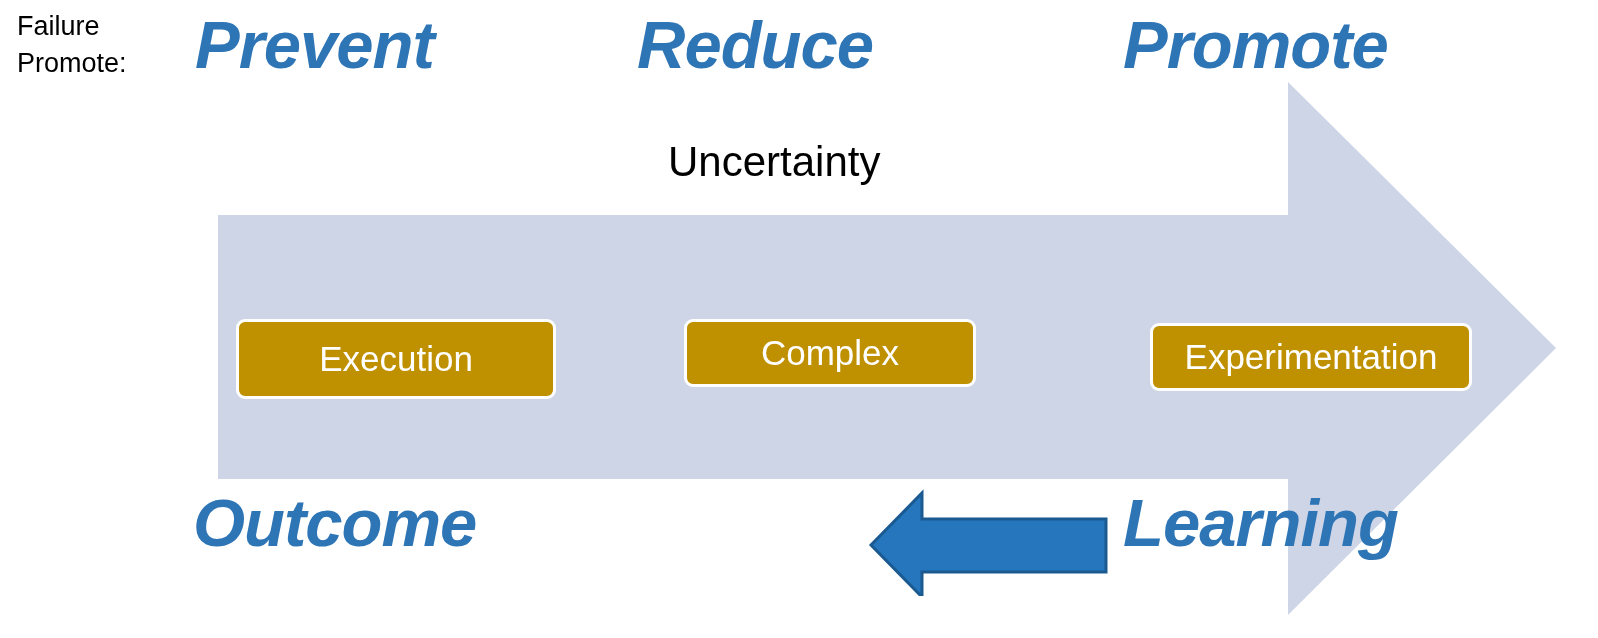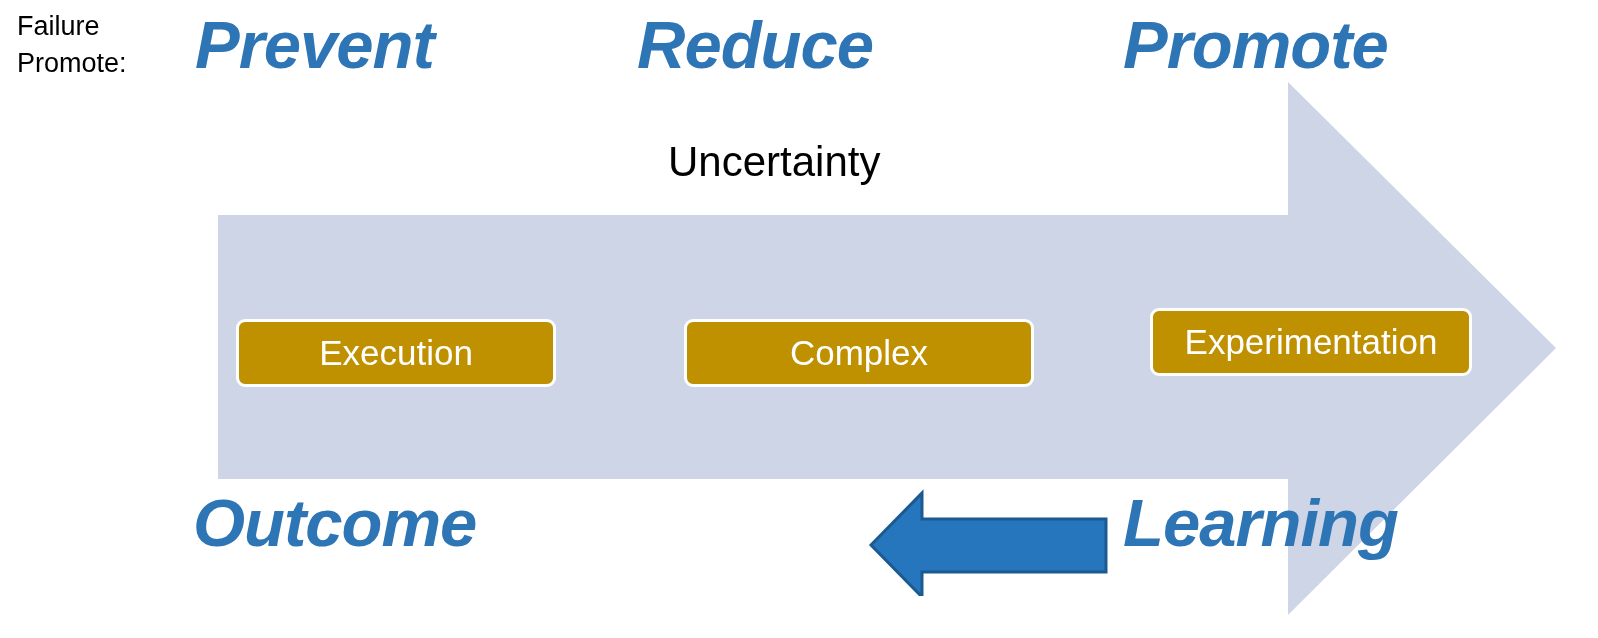--- a/index.html
+++ b/index.html
@@ -87,23 +87,23 @@
     box-sizing: border-box;
     display: flex;
     align-items: center;
     justify-content: center;
     color: #FFFFFF;
     font-size: 35px;
     line-height: 38px;
     font-weight: normal;
     white-space: nowrap;
   }
-  #stage-execution       { left: 236px;  top: 319px; width: 320px; height: 68px; }
-  #stage-complex         { left: 684px;  top: 319px; width: 350px; height: 68px; }
-  #stage-experimentation { left: 1150px; top: 308px; width: 322px; height: 68px; }
+  #stage-execution       { left: 236px;  top: 319px; width: 320px; height: 80px; }
+  #stage-complex         { left: 684px;  top: 319px; width: 292px; height: 68px; }
+  #stage-experimentation { left: 1150px; top: 323px; width: 322px; height: 68px; }
 </style>
 </head>
 <body>
 
 <div id="canvas">
 
   <svg id="big-arrow-svg" viewBox="0 0 1598 638" xmlns="http://www.w3.org/2000/svg">
     <polygon points="218,215 1288,215 1288,82 1556,348 1288,615 1288,479 218,479" fill="#CDD5E6"></polygon>
   </svg>
 

